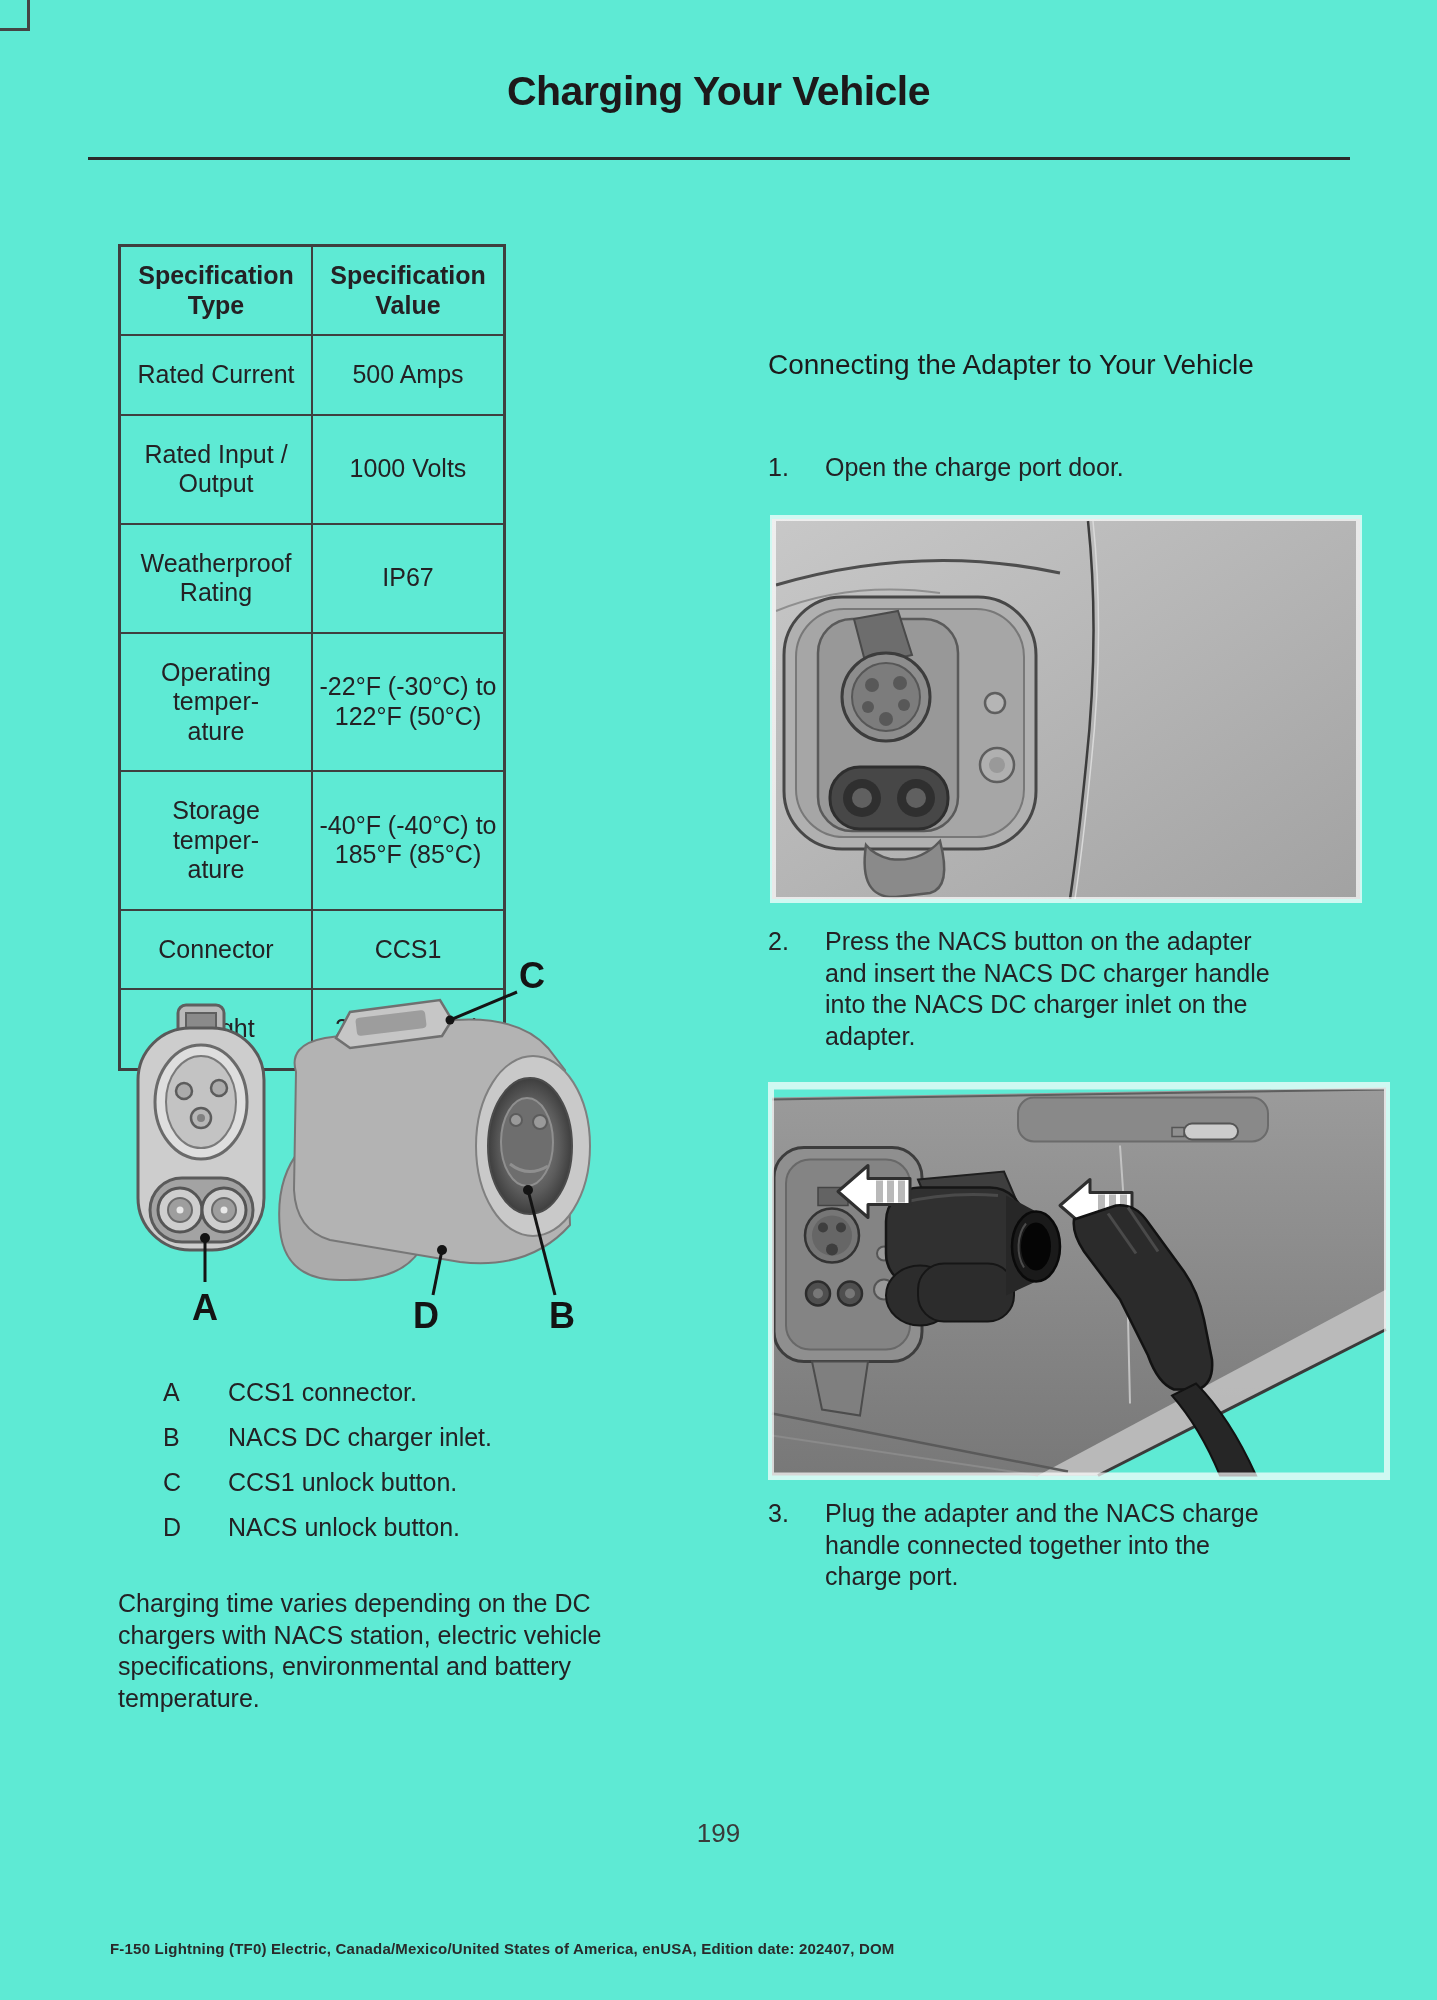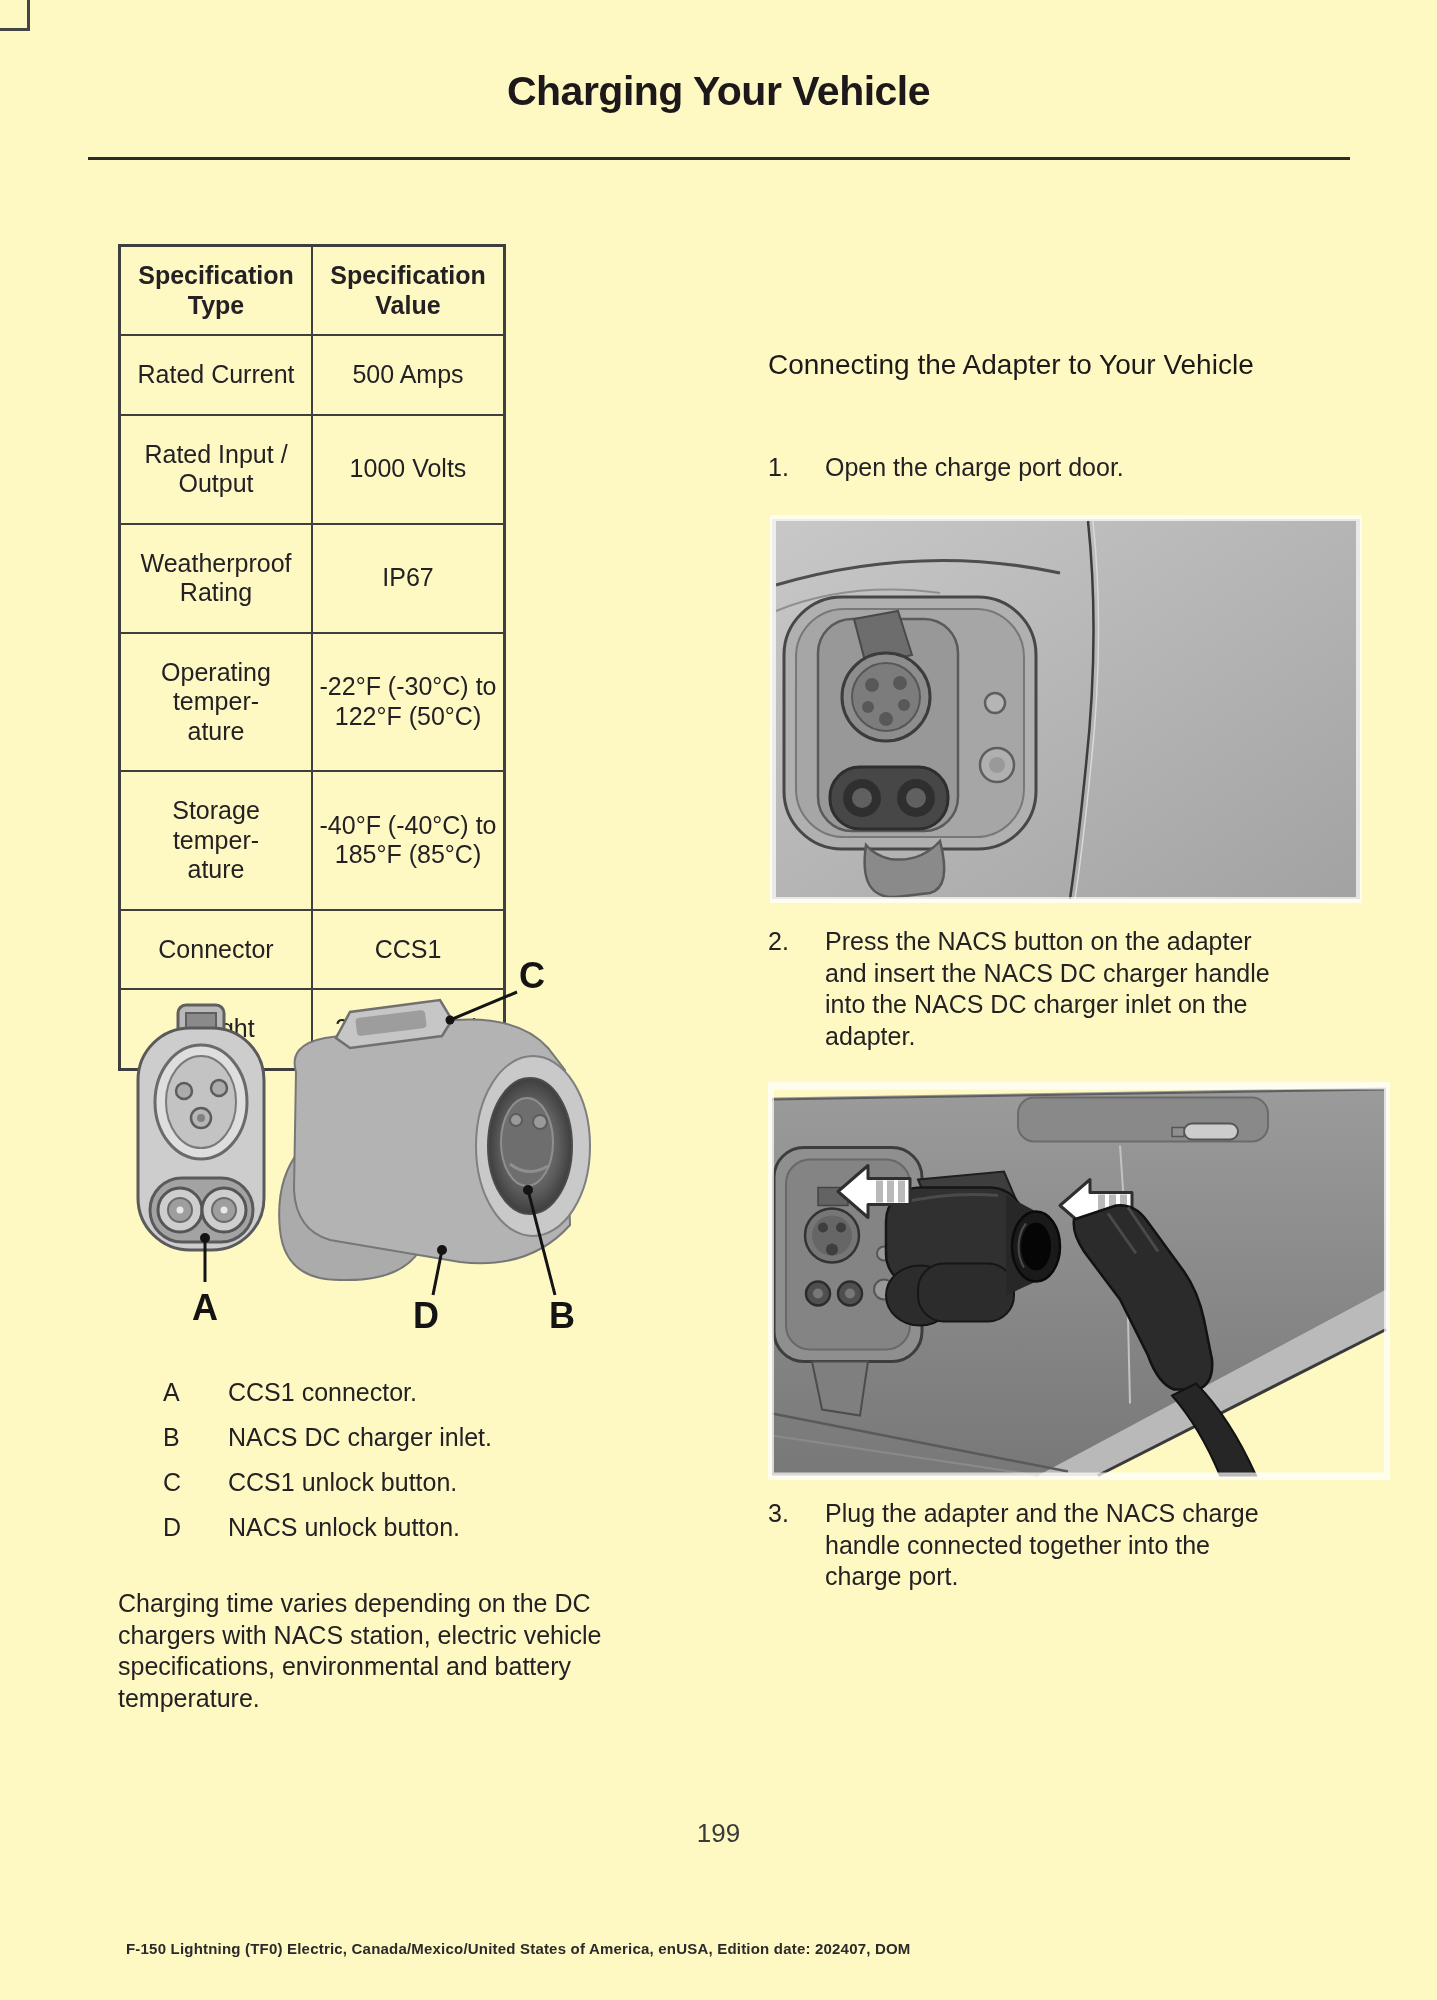--- a/index.html
+++ b/index.html
@@ -1,17 +1,17 @@
 <!DOCTYPE html>
 <html><head>
 <meta charset="utf-8">
 <style>
   html,body{margin:0;padding:0;background:#ffffff;}
   .page{
-    position:relative;width:1437px;height:2000px;background:#fef9c3;
+    position:relative;width:1437px;height:2000px;background:#5eead4;
     font-family:"Liberation Sans",sans-serif;color:#242124;overflow:hidden;
   }
   .corner-mark{
     position:absolute;left:0;top:0;width:27px;height:28px;
     border-right:3px solid #454545;border-bottom:3px solid #454545;
   }
   .doc-title{
     position:absolute;left:0;top:68px;width:1437px;text-align:center;
     font-size:41px;font-weight:bold;letter-spacing:-0.5px;color:#1d191a;margin:0;
   }
@@ -66,21 +66,21 @@
   .photo-1{position:absolute;left:770px;top:515px;width:592px;height:388px;}
   .photo-2{position:absolute;left:768px;top:1082px;width:622px;height:398px;}
   .photo-1 svg,.photo-2 svg{width:100%;height:100%;display:block;}
 
   
   .page-number{
     position:absolute;left:0;top:1818px;width:1437px;text-align:center;
     font-size:26px;color:#3a3a3a;
   }
   .doc-footer{
-    position:absolute;left:126px;top:1940px;width:1200px;
+    position:absolute;left:110px;top:1940px;width:1200px;
     font-size:15px;font-weight:bold;color:#2a2a2a;letter-spacing:0.2px;
   }
 </style>
 </head>
 <body>
 
 <div class="page">
 
   <div class="corner-mark"></div>
 

